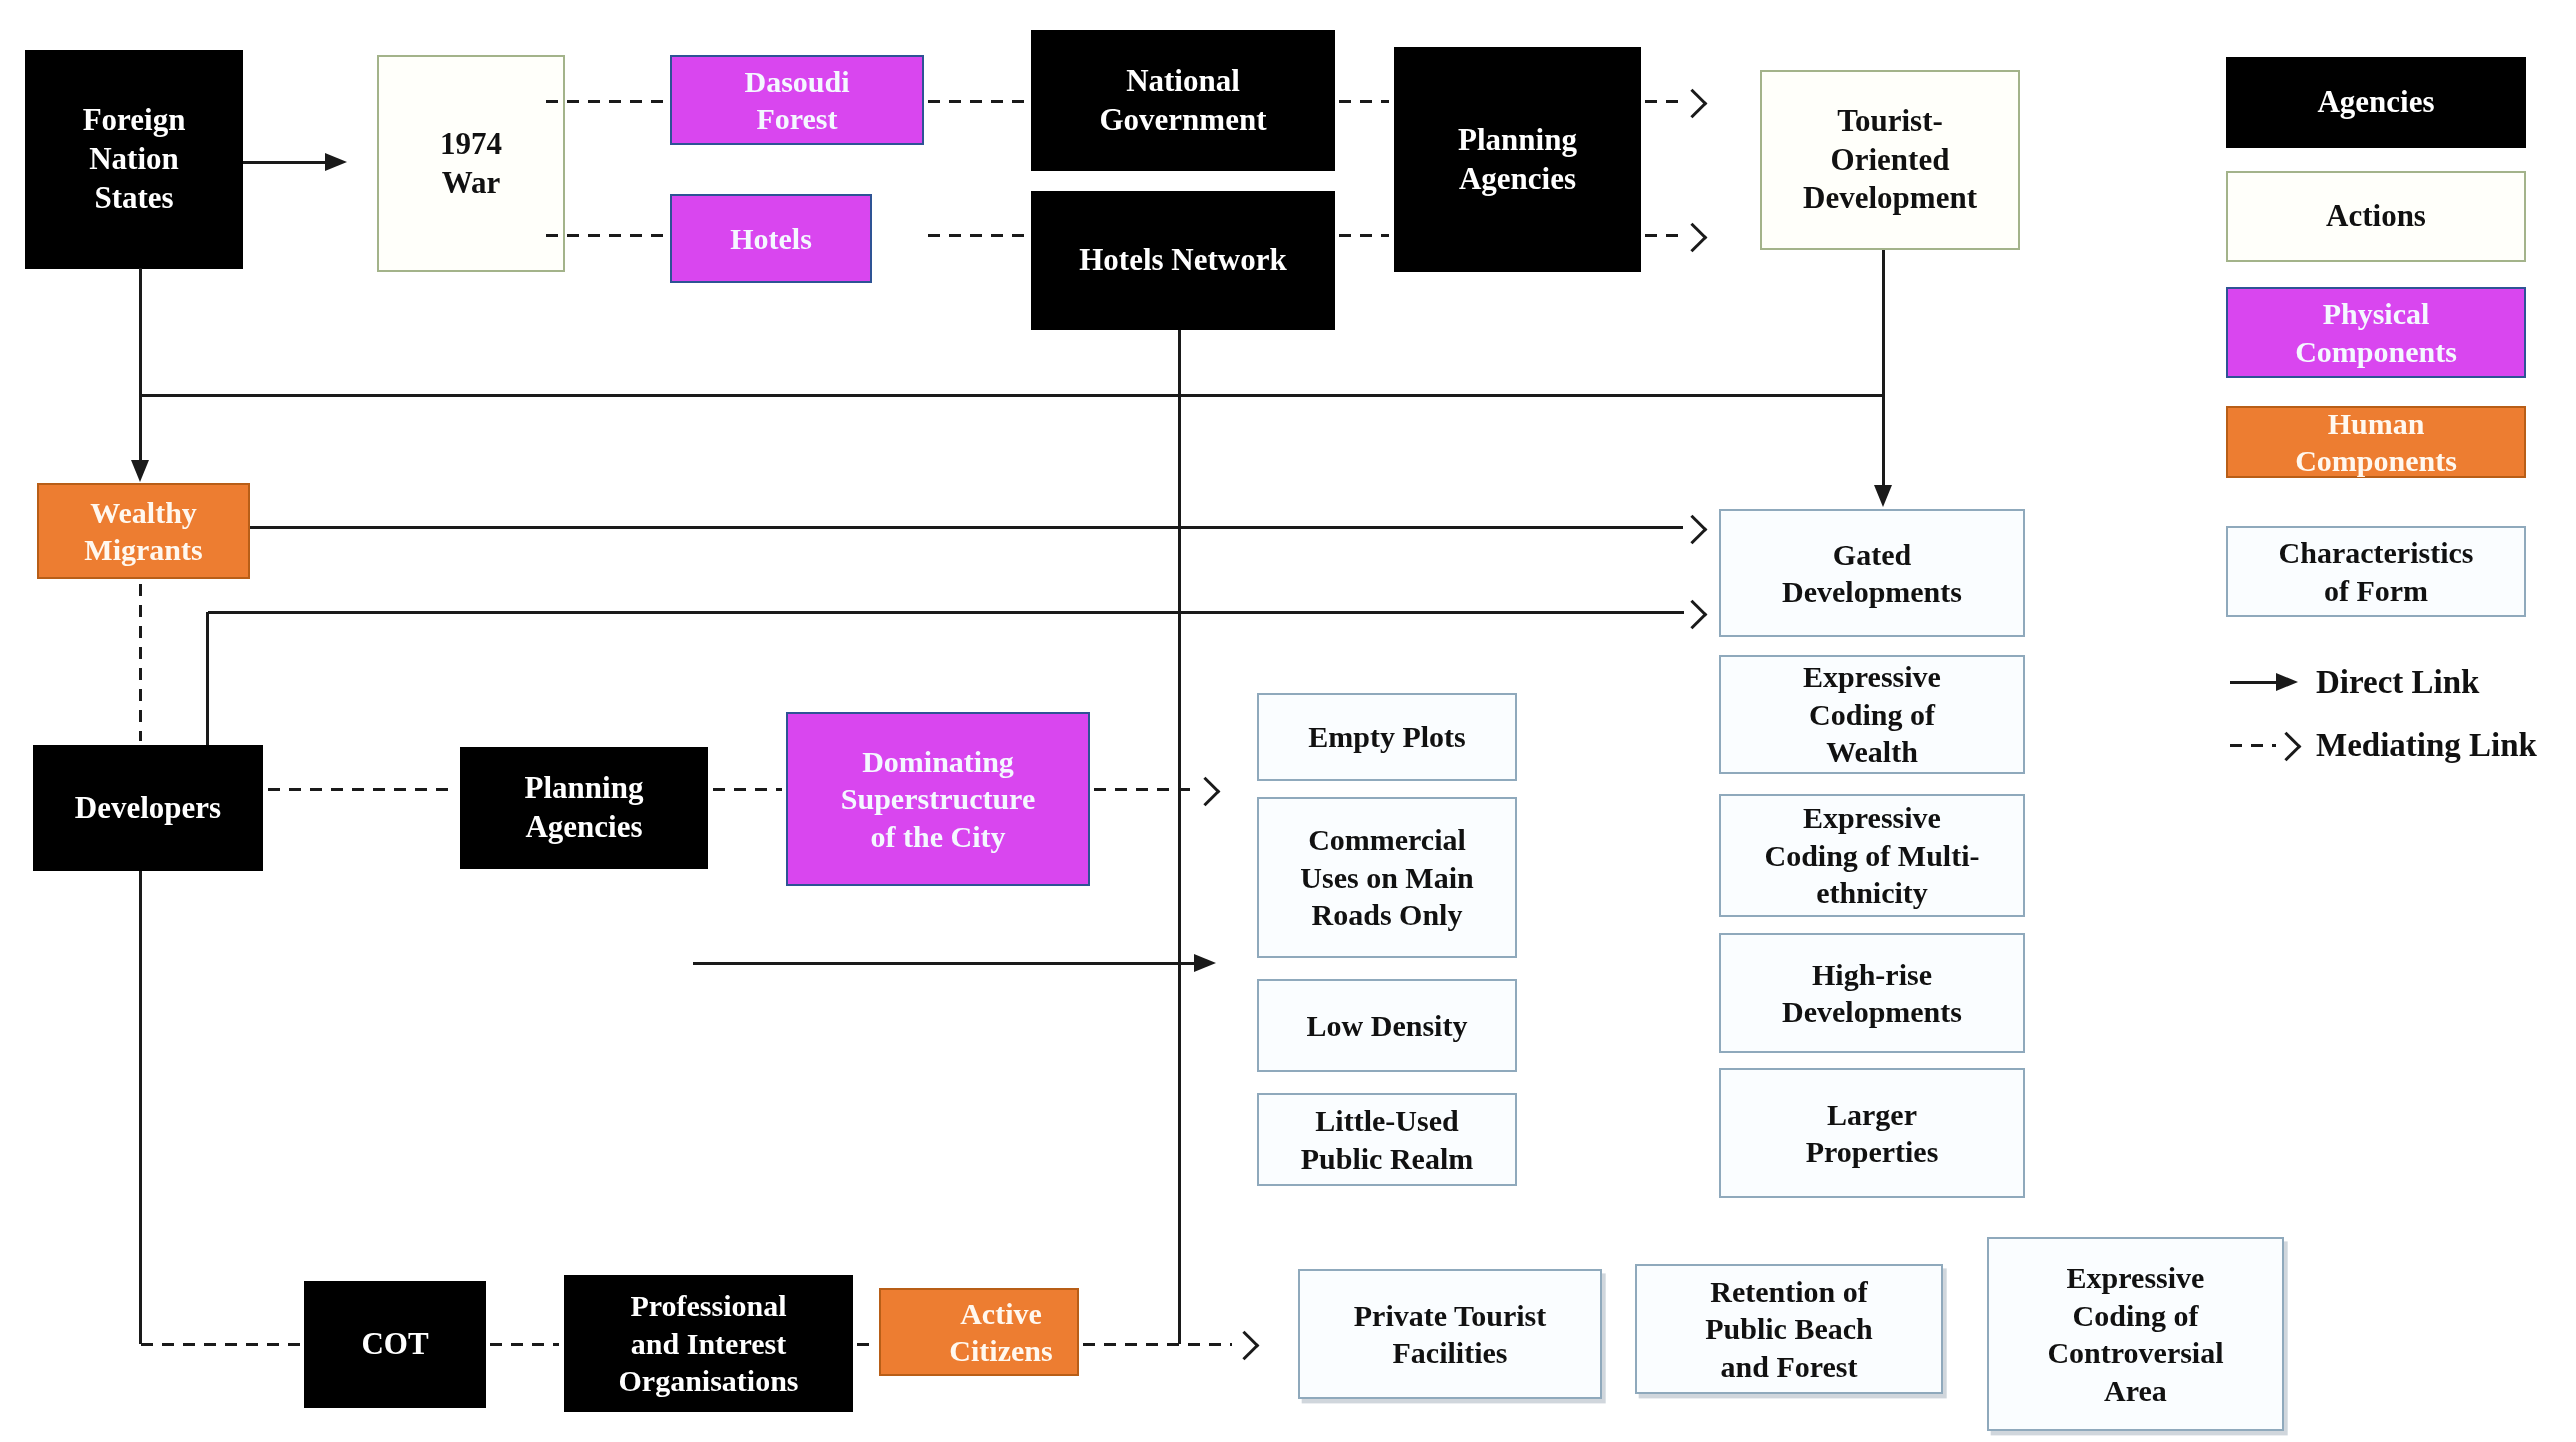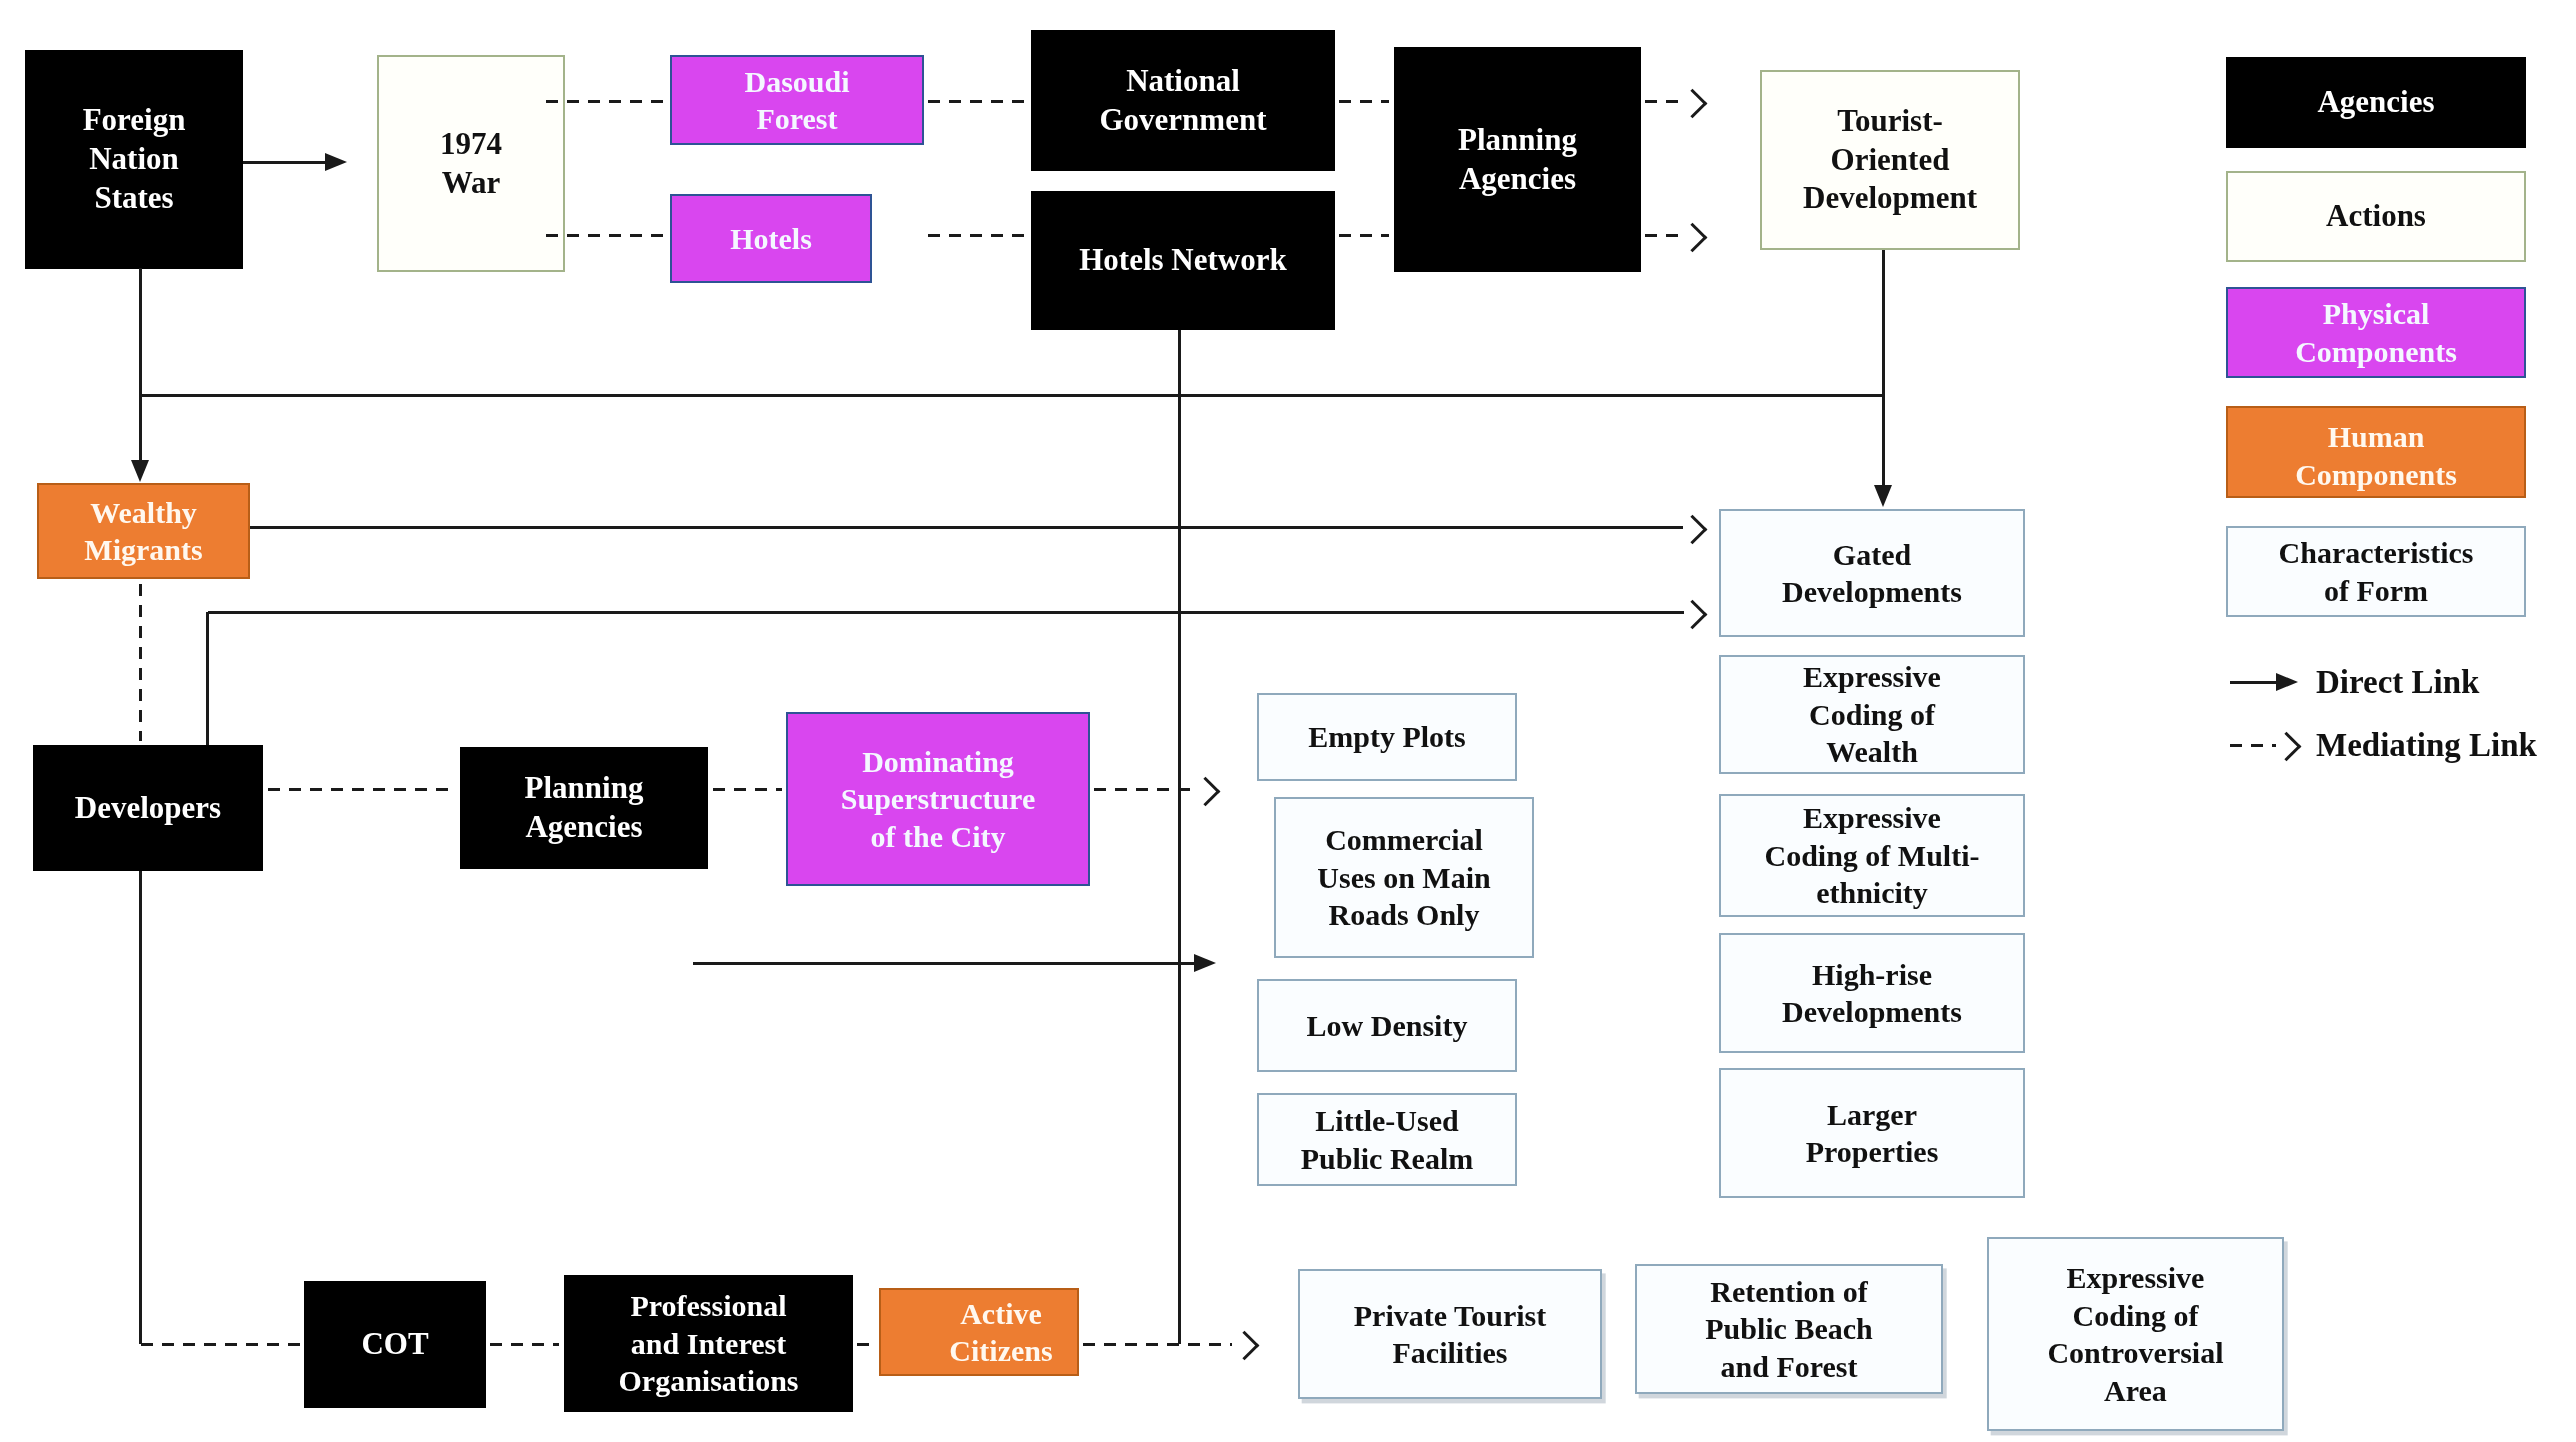--- a/index.html
+++ b/index.html
@@ -110,21 +110,21 @@
       <span class="lbl">High-rise
 Developments</span>
     </div>
     <div class="node form" style="left: 1719px; top: 1068px; width: 306px; height: 130px; font-size: 30px;">
       <span class="lbl">Larger
 Properties</span>
     </div>
     <div class="node form" style="left: 1257px; top: 693px; width: 260px; height: 88px; font-size: 30px;">
       <span class="lbl">Empty Plots</span>
     </div>
-    <div class="node form" style="left: 1257px; top: 797px; width: 260px; height: 161px; font-size: 30px; margin-left: 17px;">
+    <div class="node form" style="left: 1257px; top: 797px; width: 260px; height: 161px; font-size: 30px;">
       <span class="lbl">Commercial
 Uses on Main
 Roads Only</span>
     </div>
     <div class="node form" style="left: 1257px; top: 979px; width: 260px; height: 93px; font-size: 30px;">
       <span class="lbl">Low Density</span>
     </div>
     <div class="node form" style="left: 1257px; top: 1093px; width: 260px; height: 93px; font-size: 30px;">
       <span class="lbl">Little-Used
 Public Realm</span>
@@ -159,21 +159,21 @@
     <div class="node agency" style="left: 2226px; top: 57px; width: 300px; height: 91px; font-size: 31px;">
       <span class="lbl">Agencies</span>
     </div>
     <div class="node action" style="left: 2226px; top: 171px; width: 300px; height: 91px; font-size: 31px;">
       <span class="lbl">Actions</span>
     </div>
     <div class="node physical" style="left: 2226px; top: 287px; width: 300px; height: 91px; font-size: 30px;">
       <span class="lbl">Physical
 Components</span>
     </div>
-    <div class="node human" style="left: 2226px; top: 406px; width: 300px; height: 92px; font-size: 30px; align-items: flex-end;">
+    <div class="node human" style="left: 2226px; top: 406px; width: 300px; height: 72px; font-size: 30px;">
       <span class="lbl">Human
 Components</span>
     </div>
     <div class="node form" style="left: 2226px; top: 526px; width: 300px; height: 91px; font-size: 30px;">
       <span class="lbl">Characteristics
 of Form</span>
     </div>
     <div class="seg solid-h" style="left: 243px; top: 161px; width: 85px; height: 3px;"></div>
     <div class="head solid-right" style="left: 325px; top: 153px;"></div>
     <div class="seg solid-v" style="left: 139px; top: 268px; width: 3px; height: 194px;"></div>

